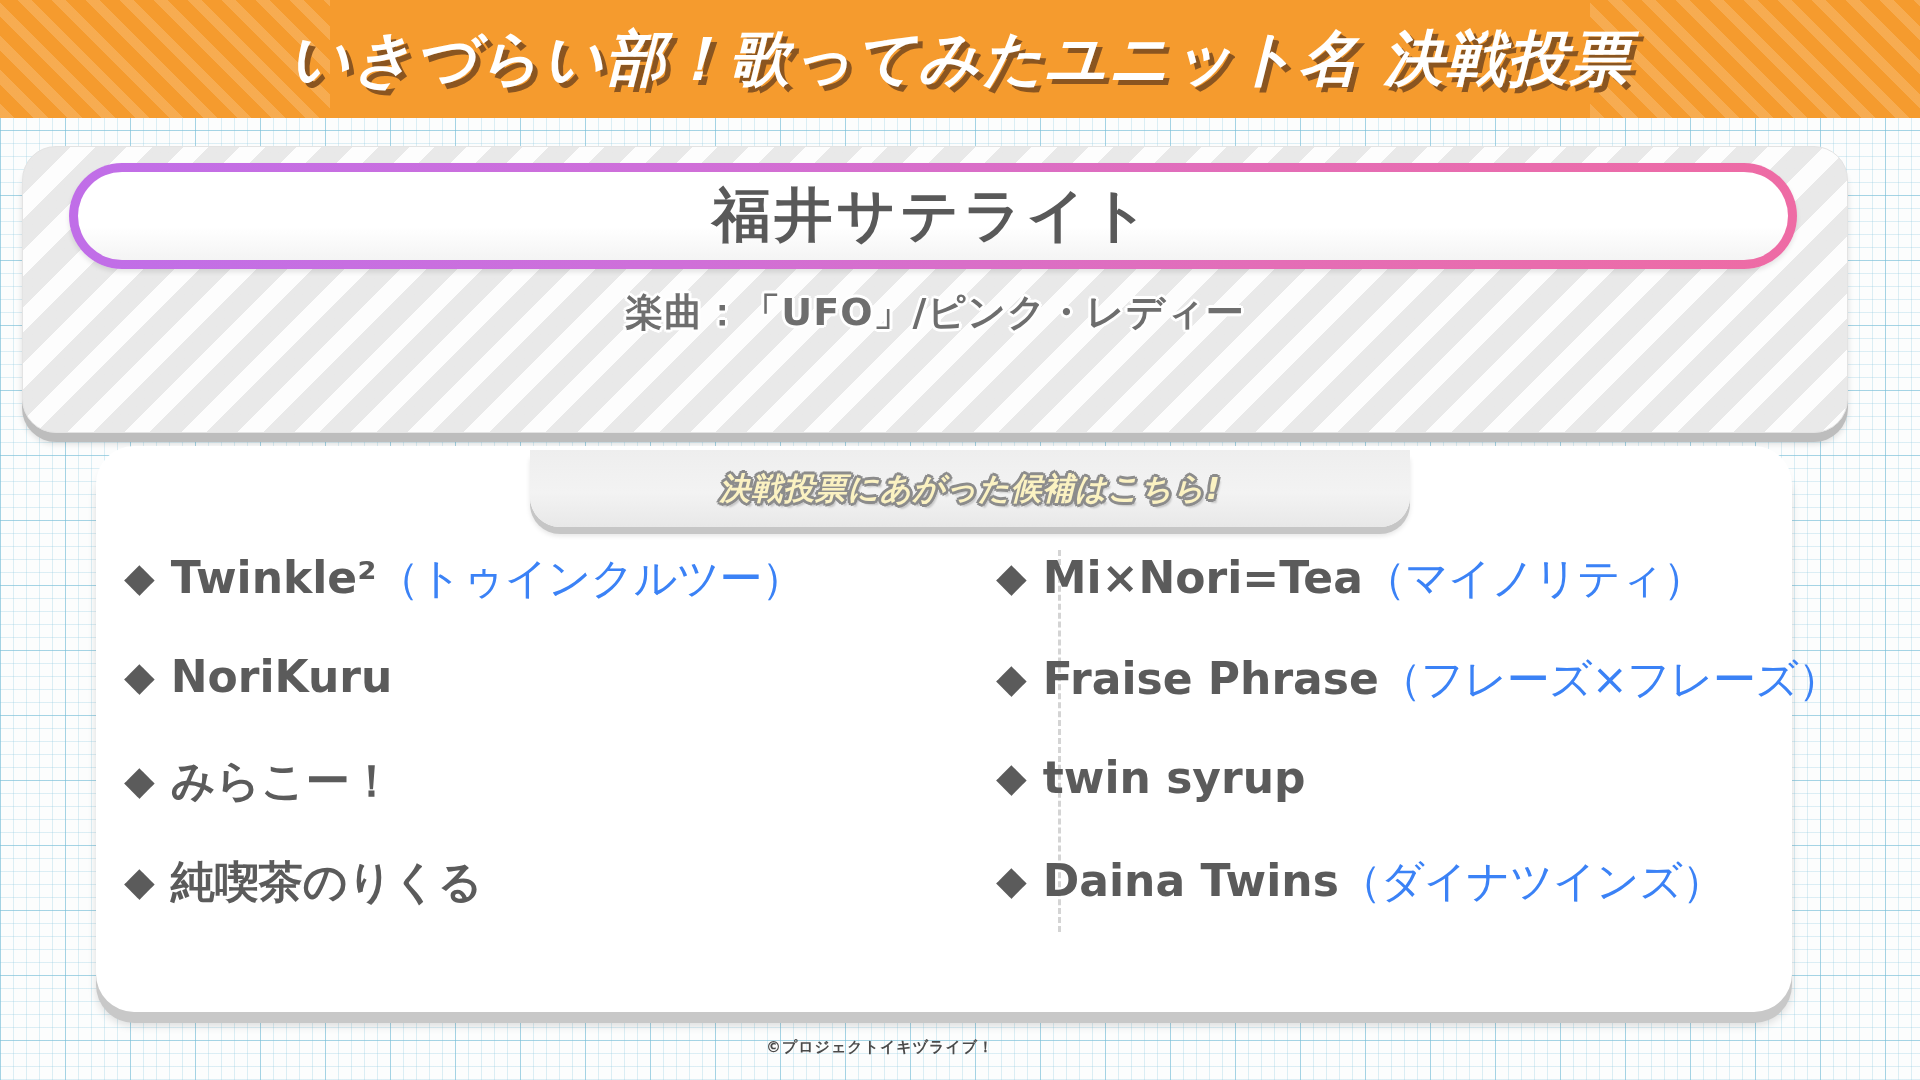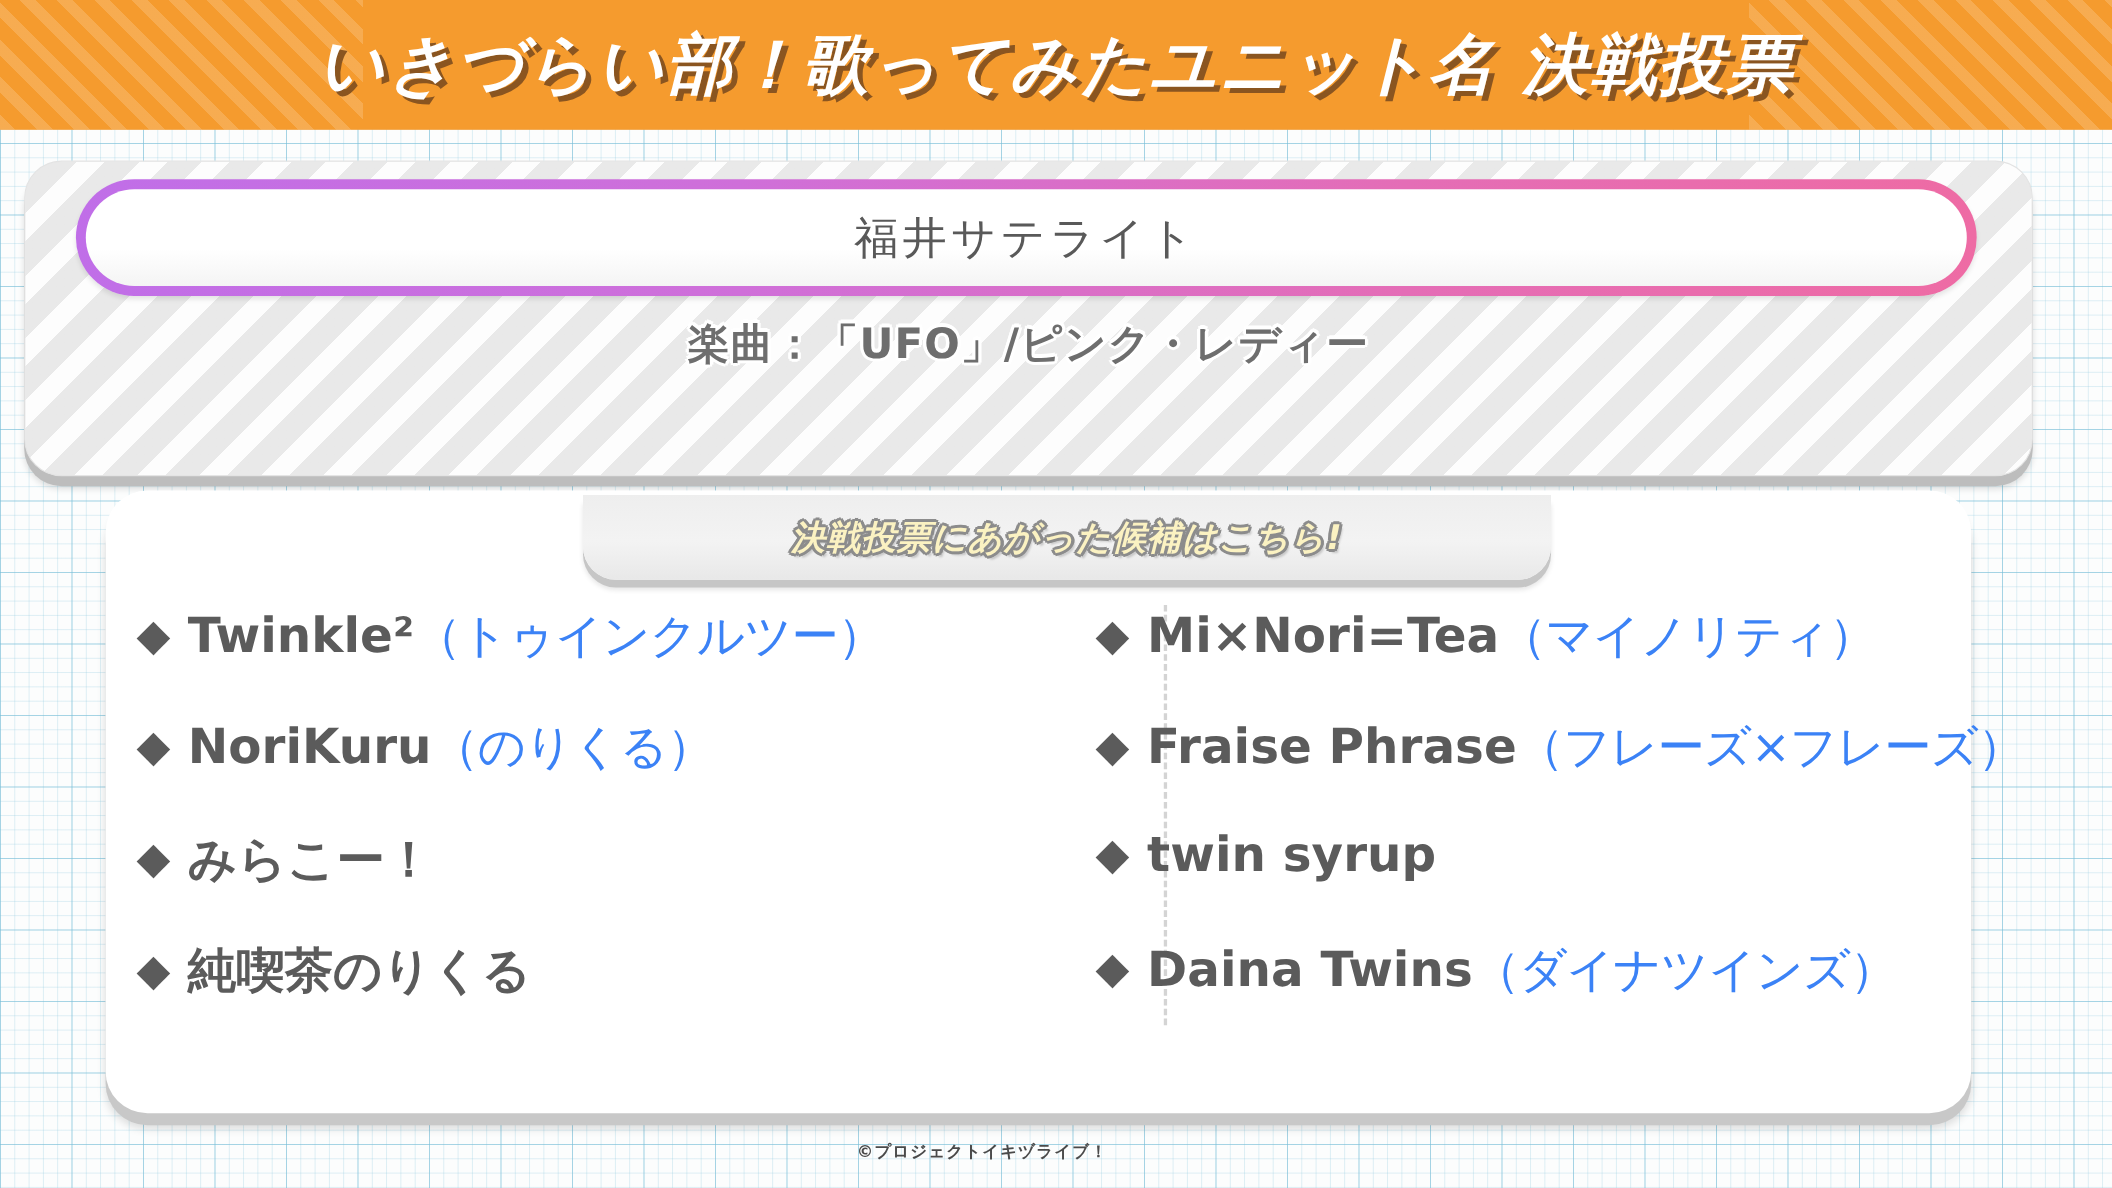--- a/index.html
+++ b/index.html
@@ -59,21 +59,21 @@
     background:linear-gradient(90deg,#c06ee8 0%,#cf6fd9 35%,#e46db6 70%,#ee6ba4 100%);
     padding:9px;box-sizing:border-box;
     box-shadow:0 3px 5px rgba(0,0,0,.10);
   }
   #unit-box-inner{
     width:100%;height:100%;border-radius:46px;
     background:linear-gradient(180deg,#ffffff 0%,#ffffff 62%,#f4f4f4 100%);
     display:flex;align-items:center;justify-content:center;
   }
   #unit-name{
-    font-size:40px;font-weight:normal;color:#595959;letter-spacing:4px;
+    font-size:58px;font-weight:bold;color:#595959;letter-spacing:4px;
     white-space:nowrap;
   }
   
   #song-line{
     position:absolute;left:0;top:120px;width:100%;height:90px;
     display:flex;align-items:center;justify-content:center;
   }
   #song-text{
     font-size:38px;font-weight:bold;color:#6e6e6e;letter-spacing:1px;
     white-space:nowrap;
@@ -128,21 +128,21 @@
   .cand-main{
     font-size:44px;font-weight:bold;color:#5b5b5b;letter-spacing:0px;text-align:center;
   }
   .cand-sub{
     font-size:43px;font-weight:normal;color:#3b82f6;letter-spacing:-1px;
   }
   
   #footer{
     position:absolute;left:0;top:1038px;width:1760px;
     text-align:center;
-    font-size:15px;font-weight:bold;color:#4a4a4a;letter-spacing:1px;padding-left:13px;
+    font-size:15px;font-weight:bold;color:#4a4a4a;letter-spacing:1px;
   }
 </style>
 </head>
 <body>
 
 <div id="bg-grid"></div>
 
 <div id="header">
   <div class="hdr-stripes left"></div>
   <div class="hdr-stripes right"></div>
@@ -169,21 +169,20 @@
 
   <div class="col" id="col-left">
     <div class="cand-item">
       <span class="diamond">◆</span>
       <span class="cand-main">Twinkle²</span>
       <span class="cand-sub">（トゥインクルツー）</span>
     </div>
     <div class="cand-item">
       <span class="diamond">◆</span>
       <span class="cand-main">NoriKuru</span>
-      <span class="cand-sub">（のりくる）</span>
     </div>
     <div class="cand-item">
       <span class="diamond">◆</span>
       <span class="cand-main">みらこー！</span>
       <span class="cand-sub"></span>
     </div>
     <div class="cand-item">
       <span class="diamond">◆</span>
       <span class="cand-main">純喫茶のりくる</span>
       <span class="cand-sub"></span>

